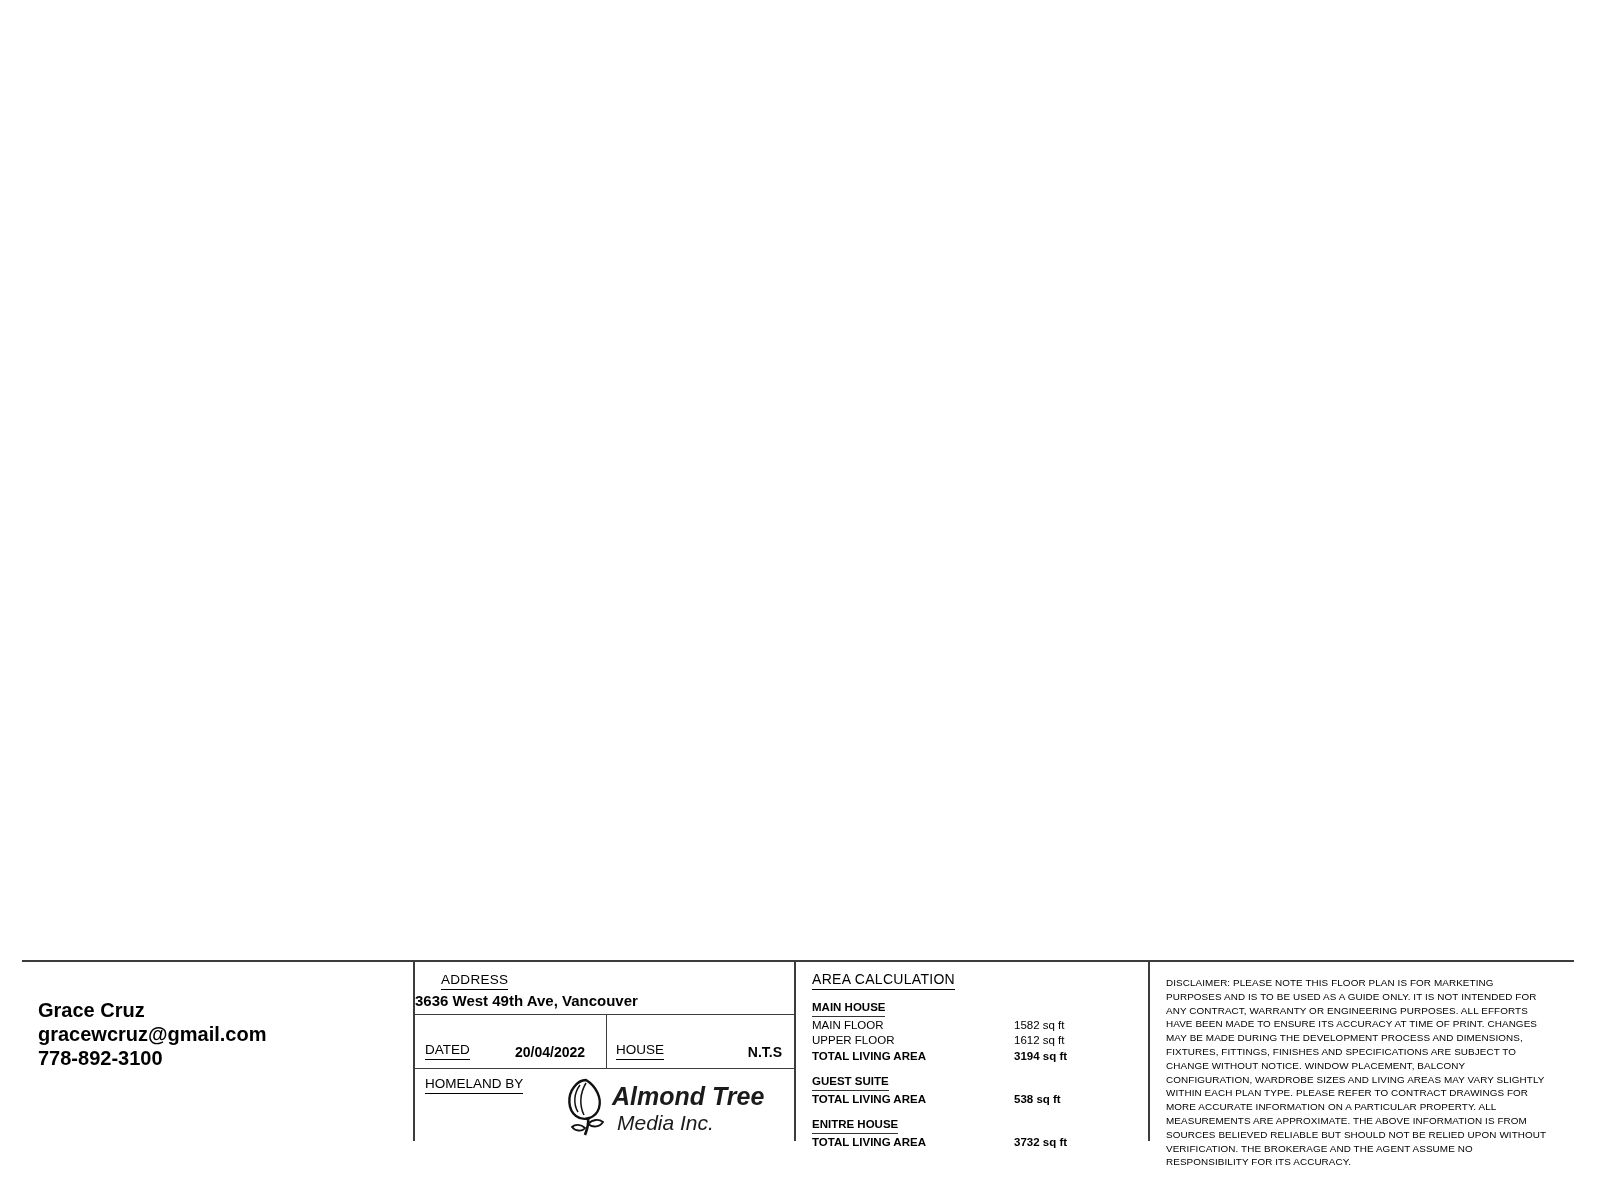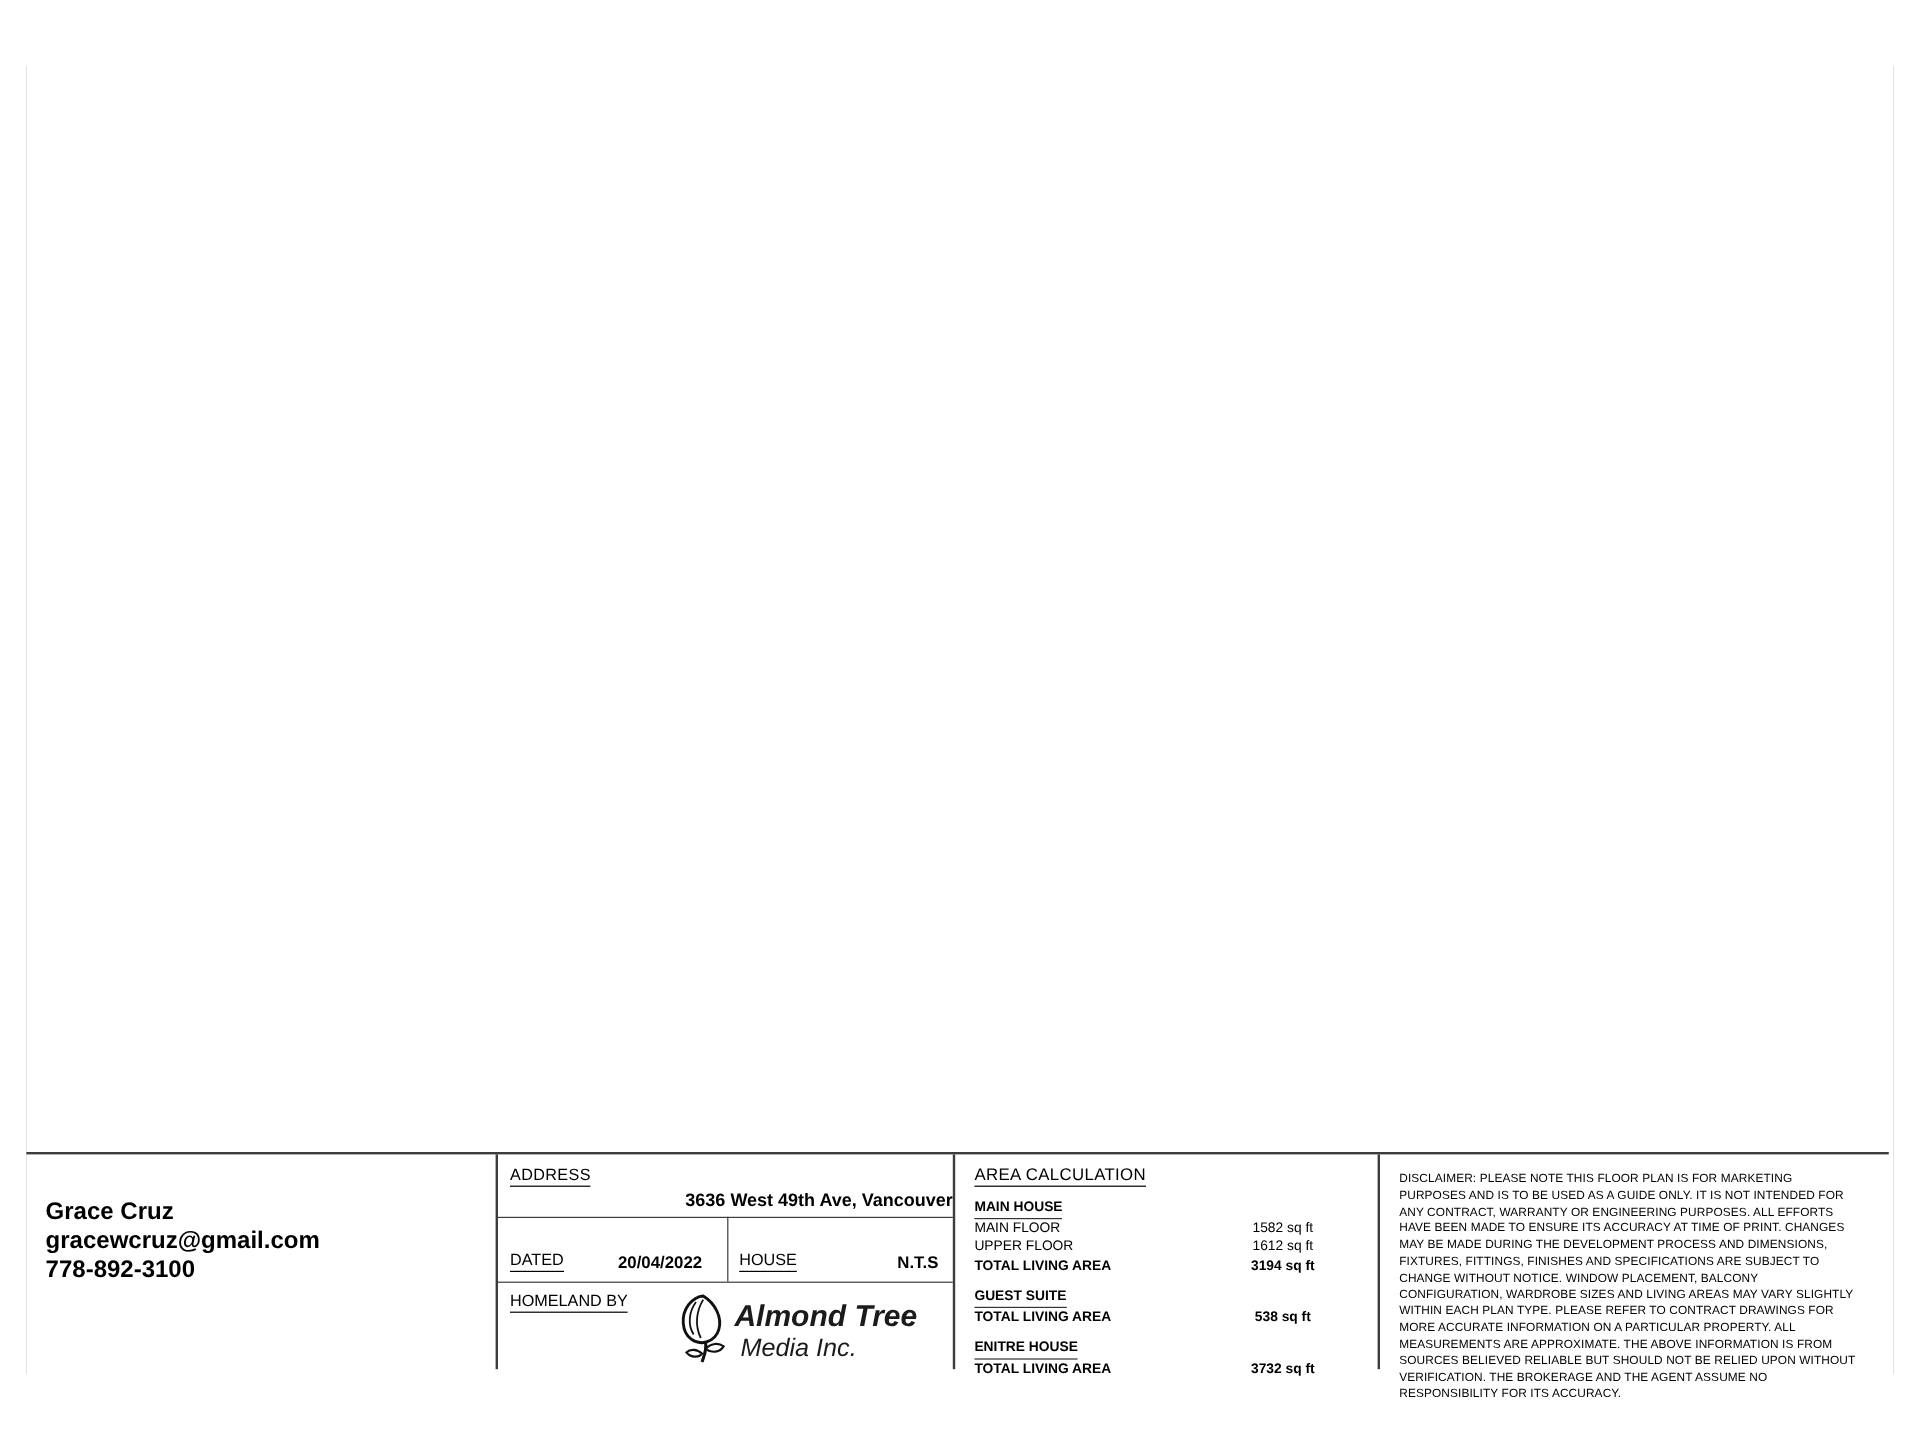--- a/index.html
+++ b/index.html
@@ -27,32 +27,32 @@
   
   .footer{position:absolute;left:0;right:0;top:905px;bottom:0;border-top:2px solid #3c3c3c;display:flex;}
   .fcell{position:relative;height:100%;box-sizing:border-box;}
   .c1{width:391px;}
   .c2{width:381px;border-left:2px solid #3c3c3c;}
   .c3{width:354px;border-left:2px solid #3c3c3c;}
   .c4{flex:1;border-left:2px solid #3c3c3c;}
   .hd{font-size:13.5px;letter-spacing:.3px;border-bottom:1.5px solid #000;display:inline-block;padding-bottom:2px;}
   .agent-lines{position:absolute;left:16px;top:36px;font-weight:bold;font-size:20px;line-height:24px;}
   .cellpad{padding:8px 0 0 14px;}
-  .addr-val{position:absolute;left:0;right:0;top:30px;text-align:right;font-weight:bold;font-size:15px;}
+  .addr-val{position:absolute;left:0;right:0;top:30px;text-align:left;font-weight:bold;font-size:15px;}
   .hline{position:absolute;left:0;right:0;border-top:1.5px solid #3c3c3c;}
   .subrow{position:absolute;left:0;right:0;top:52px;height:54px;}
   .subdiv{position:absolute;left:191px;top:0;bottom:0;border-left:1.5px solid #3c3c3c;}
   .lbl-u{font-size:13.5px;border-bottom:1.5px solid #000;padding-bottom:2px;}
   .bold{font-weight:bold;}
   .area-h{font-size:14px;}
   .area-blk{font-size:11.5px;line-height:15.5px;margin-top:10px;width:312px;}
   .area-sec{font-weight:bold;border-bottom:1.5px solid #333;display:inline-block;padding-bottom:0px;margin-bottom:1px;font-size:11.5px;}
   .arow{display:flex;}
   .arow .al{flex:1;}
-  .arow .av{width:110px;text-align:center;}
+  .arow .av{width:110px;text-align:left;}
   .disc{padding:14px 22px 10px 16px;font-size:9.9px;line-height:13.8px;letter-spacing:.1px;}
   .homeland{position:absolute;left:16px;top:118px;}
   .almond{position:absolute;right:4px;top:112px;font-style:italic;}
 </style>
 </head>
 <body>
 
 <div class="page"></div>
 
 <svg width="1600" height="950" viewBox="0 0 1600 950" style="position:absolute;left:0;top:0;">
@@ -617,21 +617,21 @@
 
     <div class="fcell c1">
       <div class="agent-lines">
         <div>Grace Cruz</div>
         <div>gracewcruz@gmail.com</div>
         <div>778-892-3100</div>
       </div>
     </div>
 
     <div class="fcell c2">
-      <div class="cellpad" style="padding-left:10px;">
+      <div class="cellpad" style="padding-left:26px;">
         <span class="hd">ADDRESS</span>
       </div>
       <div class="addr-val">3636 West 49th Ave, Vancouver</div>
       <div class="hline" style="top:52px;"></div>
       <div class="subrow">
         <div class="subdiv"></div>
         <span class="lbl-u" style="position:absolute;left:10px;bottom:8px;text-align:center;">DATED</span>
         <span class="bold" style="position:absolute;left:100px;bottom:8px;font-size:14px;">20/04/2022</span>
         <span class="lbl-u" style="position:absolute;left:201px;bottom:8px;">HOUSE</span>
         <span class="bold" style="position:absolute;right:12px;bottom:8px;font-size:14px;">N.T.S</span>

